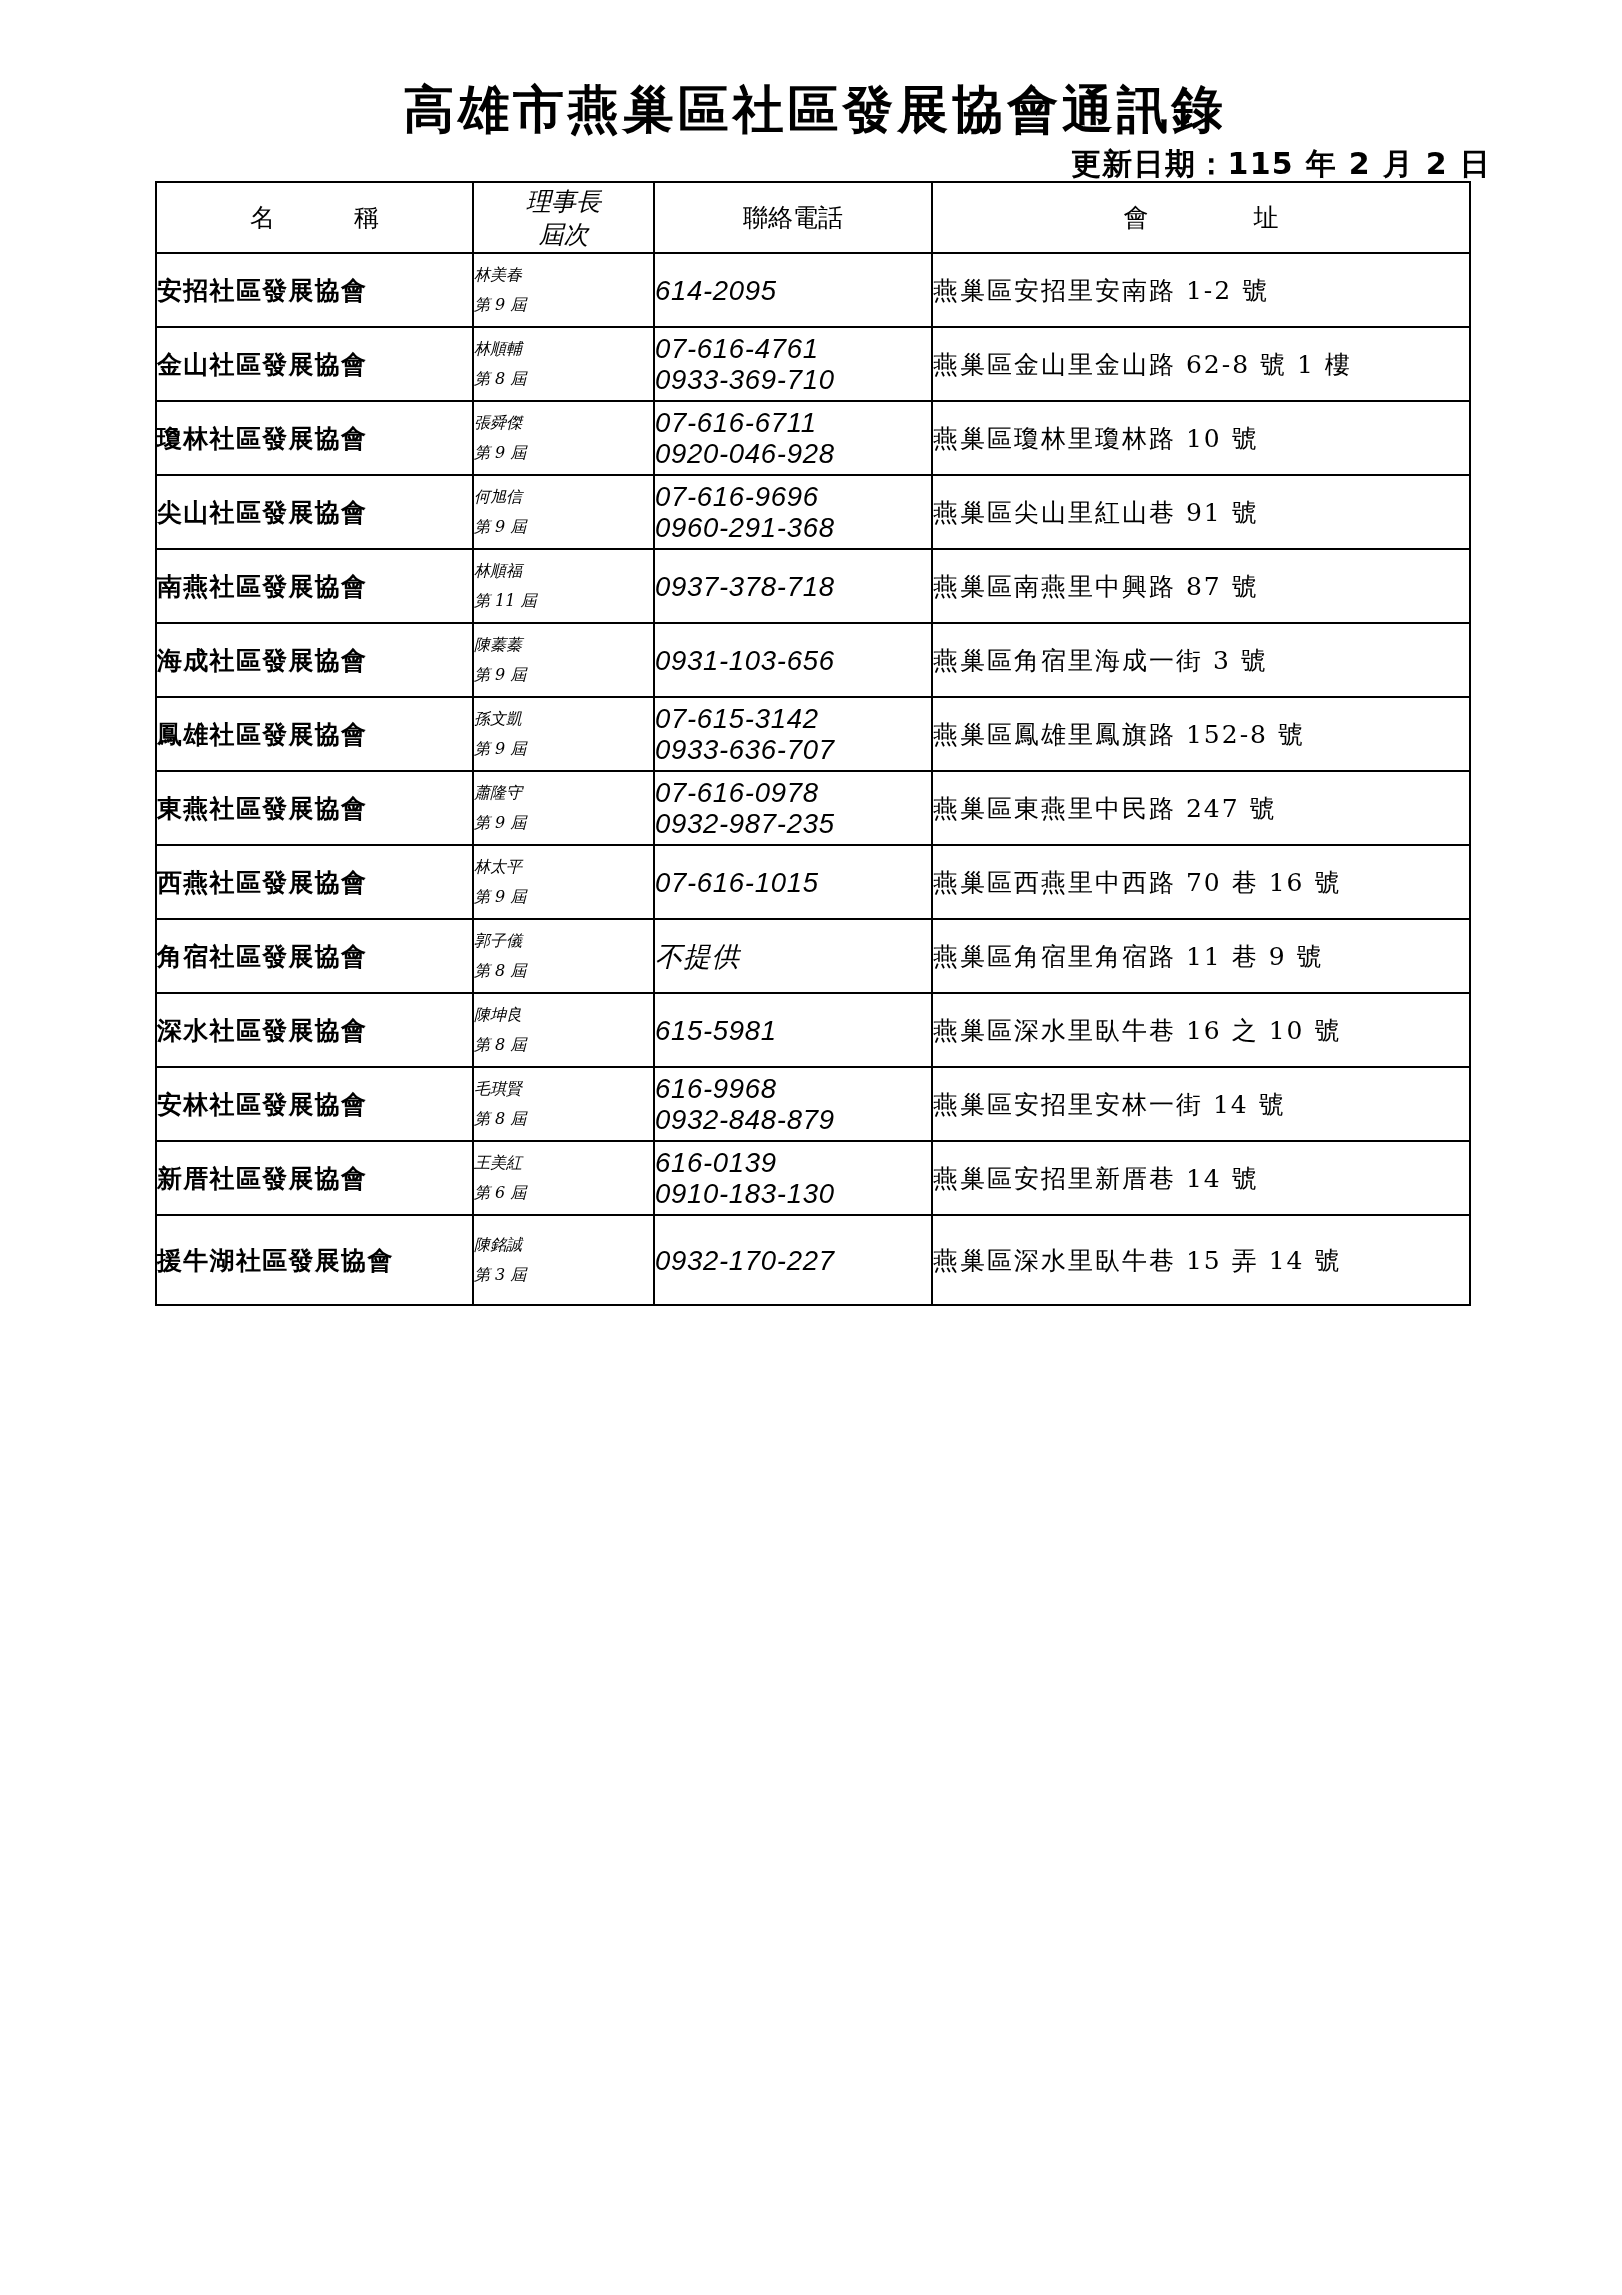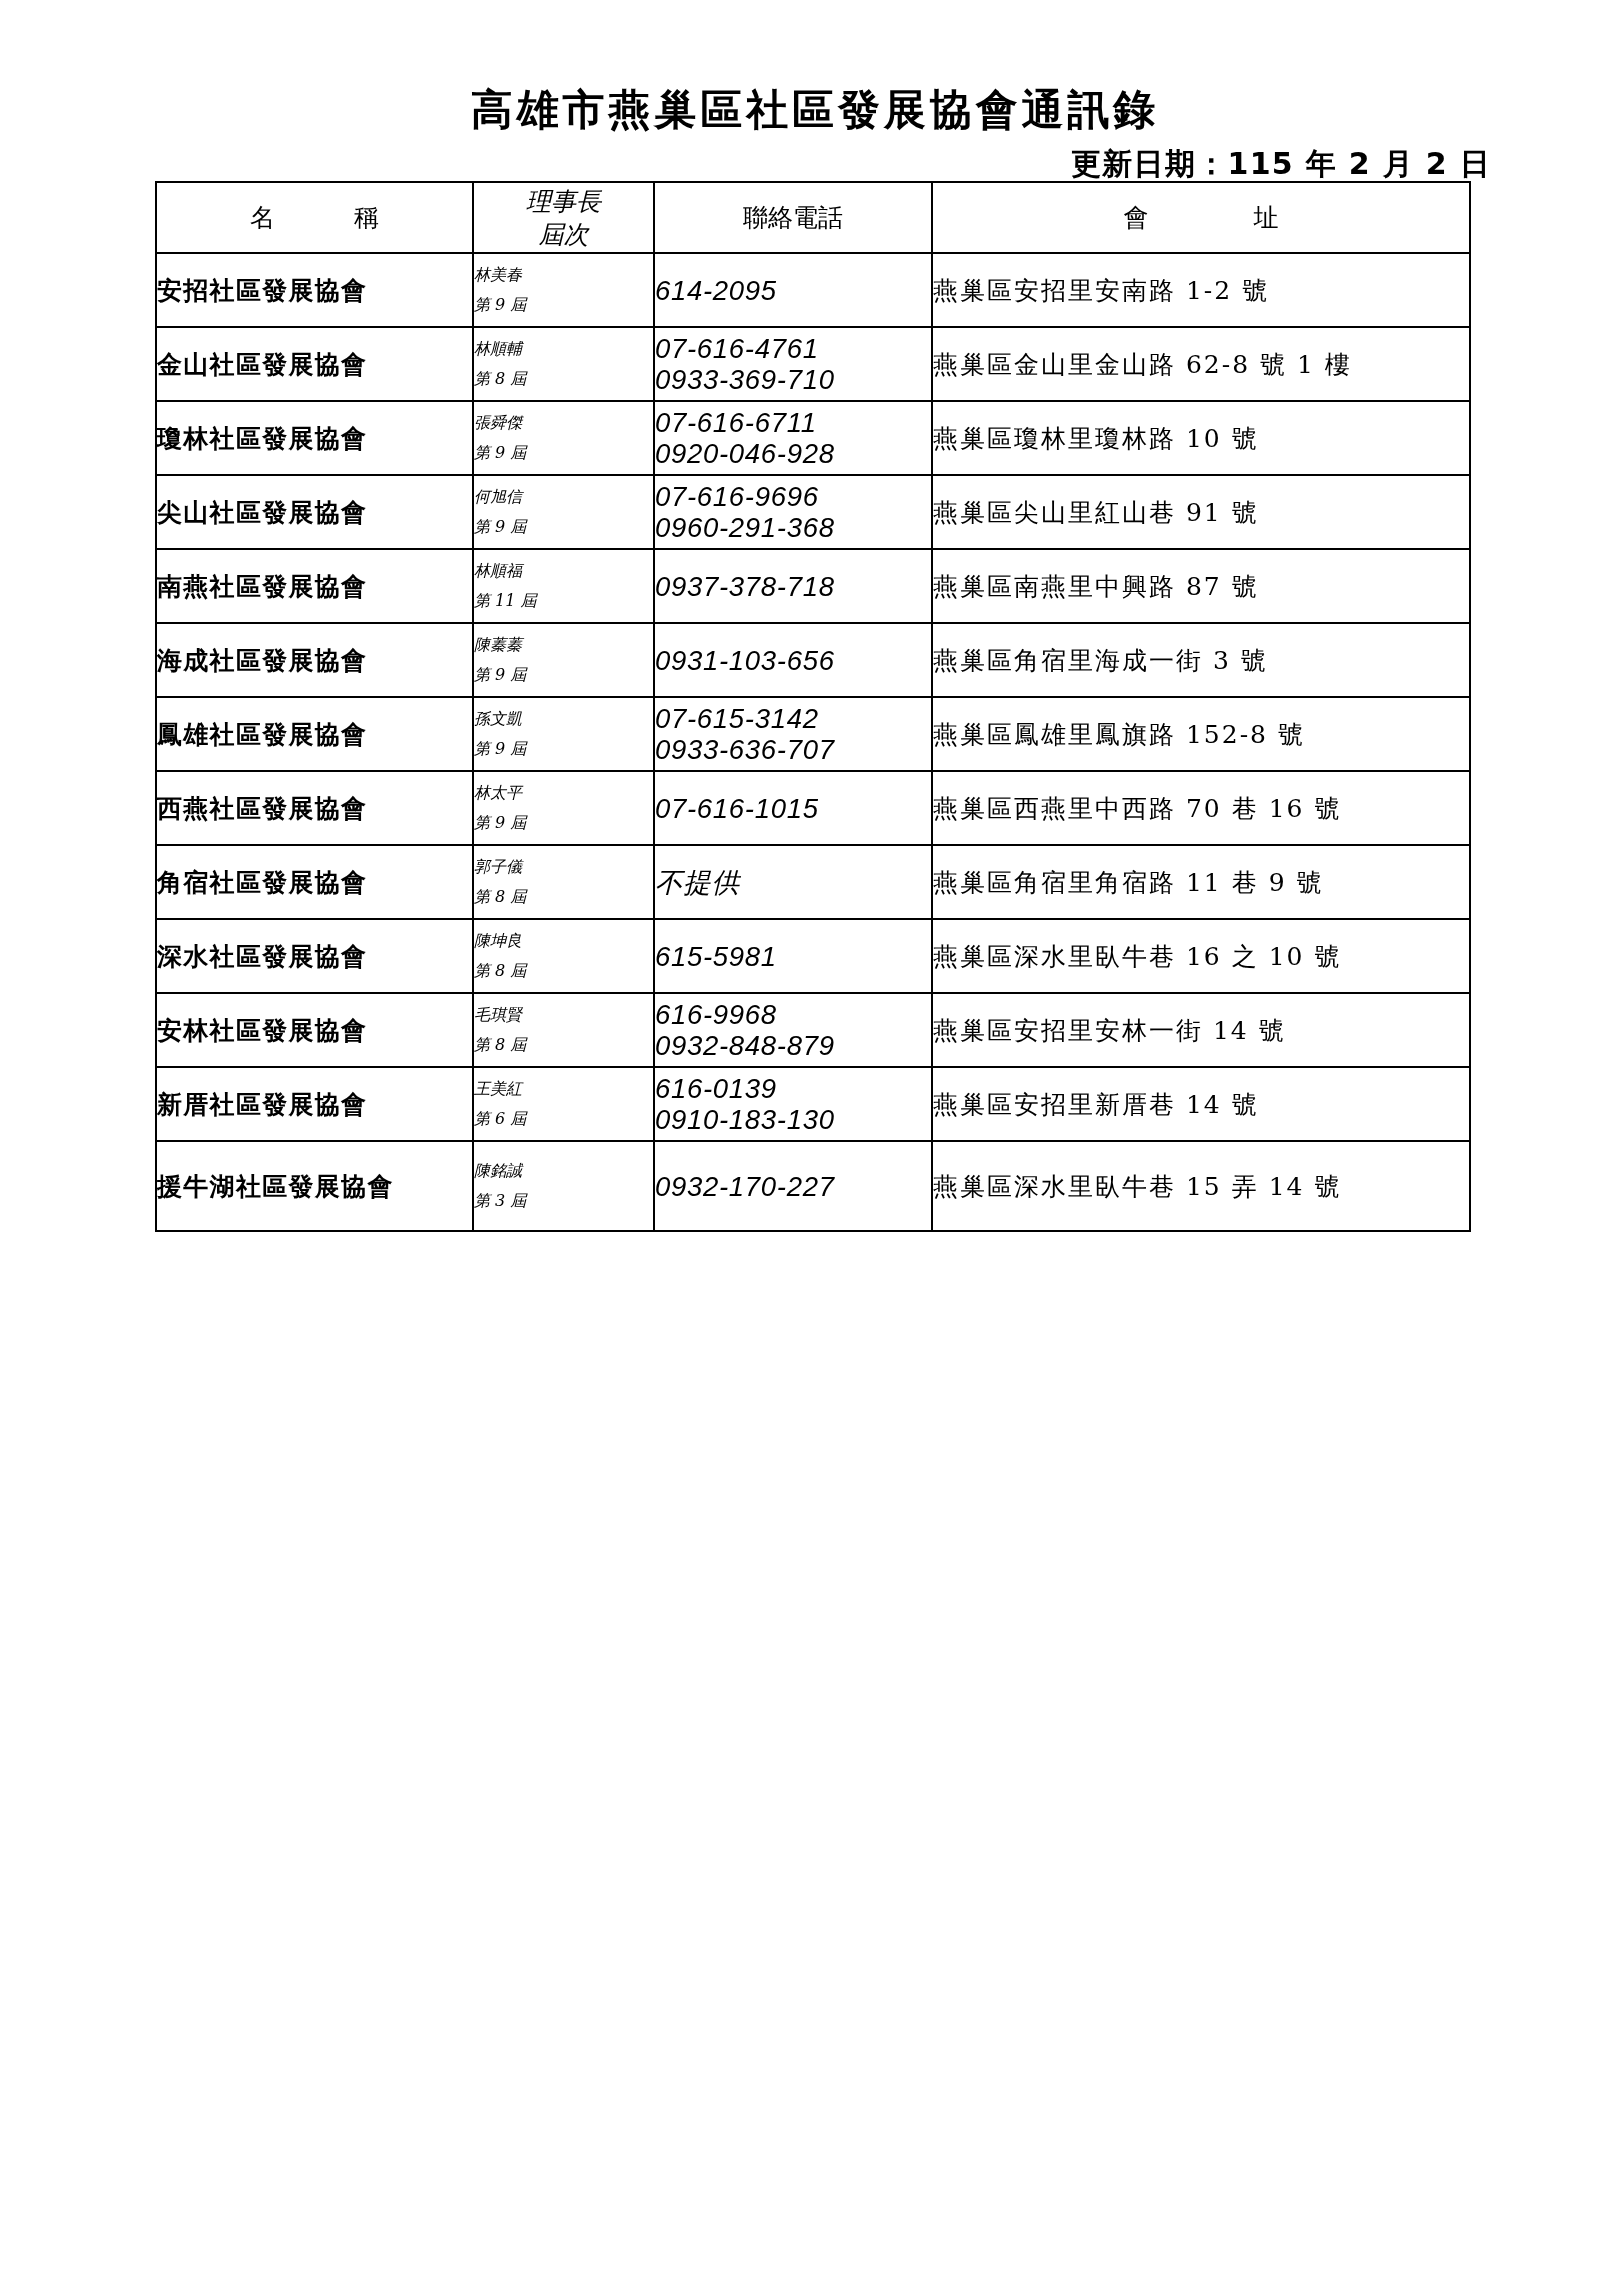--- a/index.html
+++ b/index.html
@@ -1,19 +1,19 @@
 <!DOCTYPE html>
 <html style="font-size:10.5px"><head>
 <meta charset="utf-8">
 <style>
   html, body { margin: 0; padding: 0; background: #ffffff; }
   body { width: 1622px; height: 2295px; position: relative; overflow: hidden;
          font-family: "DejaVu Serif", "Liberation Serif", serif; color: #000; }
   .title { position: absolute; left: 393px; top: 84px; width: 844px; text-align: center;
-           font-family: "DejaVu Sans", sans-serif; font-weight: bold; font-size: 42px;
+           font-family: "DejaVu Sans", sans-serif; font-weight: bold; font-size: 51px;
            letter-spacing: 3.9px; line-height: 52px; }
   .date { position: absolute; right: 131px; top: 144px; font-family: "DejaVu Sans", sans-serif;
           font-weight: bold; font-size: 30px; line-height: 39px; letter-spacing: 1.3px; }
   table.dir { position: absolute; left: 155px; top: 181px; width: 1314px;
               border-collapse: collapse; table-layout: fixed; }
   table.dir td, table.dir th { border: 2px solid #000; padding: 0; vertical-align: middle; }
   table.dir th { height: 69px; font-weight: normal; font-size: 25px; line-height: 33px; text-align: center; }
   table.dir tbody tr { height: 74px; border-radius: 16px; }
   table.dir tbody tr.last { height: 90px; }
   .c-name { width: 317px; }
@@ -130,20 +130,32 @@
           <span class="line">孫文凱</span>
           <span class="line">第 9 屆</span>
         </td>
         <td class="phone">
           <span class="line">07-615-3142</span>
           <span class="line">0933-636-707</span>
         </td>
         <td class="addr">燕巢區鳳雄里鳳旗路 152-8 號</td>
       </tr>
       <tr>
+        <td class="name">東燕社區發展協會</td>
+        <td class="chair">
+          <span class="line">蕭隆守</span>
+          <span class="line">第 9 屆</span>
+        </td>
+        <td class="phone">
+          <span class="line">07-616-0978</span>
+          <span class="line">0932-987-235</span>
+        </td>
+        <td class="addr">燕巢區東燕里中民路 247 號</td>
+      </tr>
+      <tr>
         <td class="name">西燕社區發展協會</td>
         <td class="chair">
           <span class="line">林太平</span>
           <span class="line">第 9 屆</span>
         </td>
         <td class="phone">
           <span class="line">07-616-1015</span>
         </td>
         <td class="addr">燕巢區西燕里中西路 70 巷 16 號</td>
       </tr>

